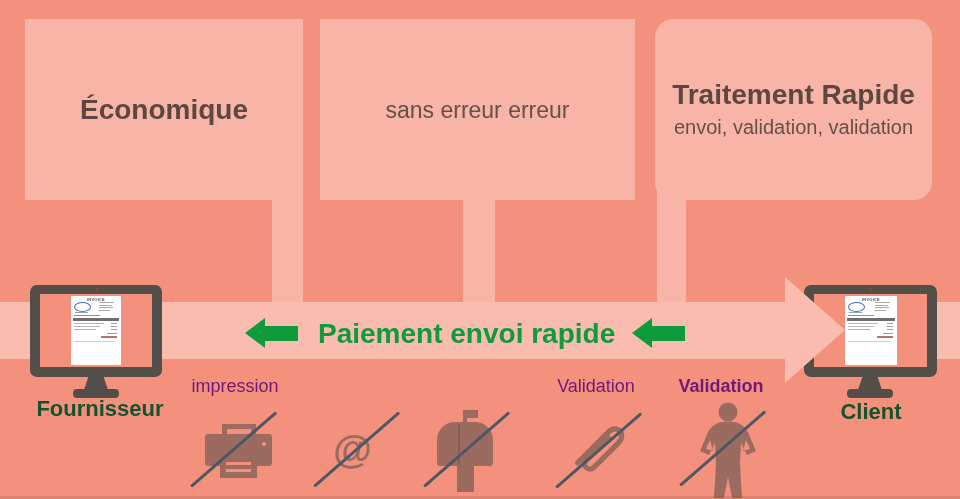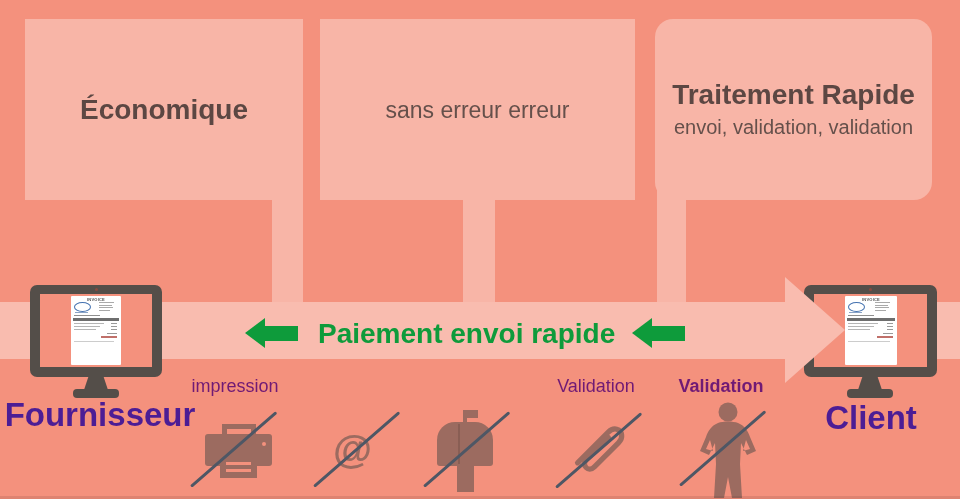--- a/index.html
+++ b/index.html
@@ -31,21 +31,21 @@
   .garrow .tail{position:absolute;left:19px;top:8px;width:34px;height:15px;background:#0E9B3B;}
   .bigarrow{position:absolute;left:785px;top:277px;width:0;height:0;z-index:5;
     border-left:60px solid #F9BCAF;border-top:53px solid transparent;border-bottom:53px solid transparent;}
   
   .bezel{position:absolute;background:#544E49;border-radius:7px;z-index:2;}
   .screen{position:absolute;background:#F4917D;z-index:2;}
   .cam{position:absolute;width:3px;height:3px;border-radius:50%;background:#8a4a40;z-index:3;}
   .neck{position:absolute;width:24px;height:13px;background:#544E49;z-index:2;
     clip-path:polygon(18% 0,82% 0,100% 100%,0 100%);}
   .mbase{position:absolute;width:46px;height:9px;background:#544E49;border-radius:4px;z-index:2;}
-  .actor-label{position:absolute;width:200px;text-align:center;font-size:33px;font-weight:bold;color:#4c1d95;z-index:2;}
+  .actor-label{position:absolute;width:200px;text-align:center;font-size:22px;font-weight:bold;color:#14532d;z-index:2;}
   
   .doc{position:absolute;background:#ffffff;border-radius:1px;z-index:2;overflow:hidden;}
   .doc .inv-title{position:absolute;left:0;top:1px;width:100%;text-align:center;
     font-size:4px;font-weight:bold;color:#555;letter-spacing:.2px;}
   .doc .oval{position:absolute;left:3px;top:6px;width:15px;height:8px;border:1px solid #4472b0;border-radius:50%;}
   .doc .oval-sub{position:absolute;left:4px;top:16px;width:13px;height:1px;background:#8aa3c6;}
   .doc .al{position:absolute;height:1px;background:#a9a9a9;}
   .doc .ref{position:absolute;left:3px;top:19px;width:26px;height:1px;background:#8f8f8f;}
   .doc .thead{position:absolute;left:2px;top:22px;right:2px;height:3px;background:#6e6e6e;}
   .doc .row{position:absolute;height:1px;background:#b5b5b5;}

